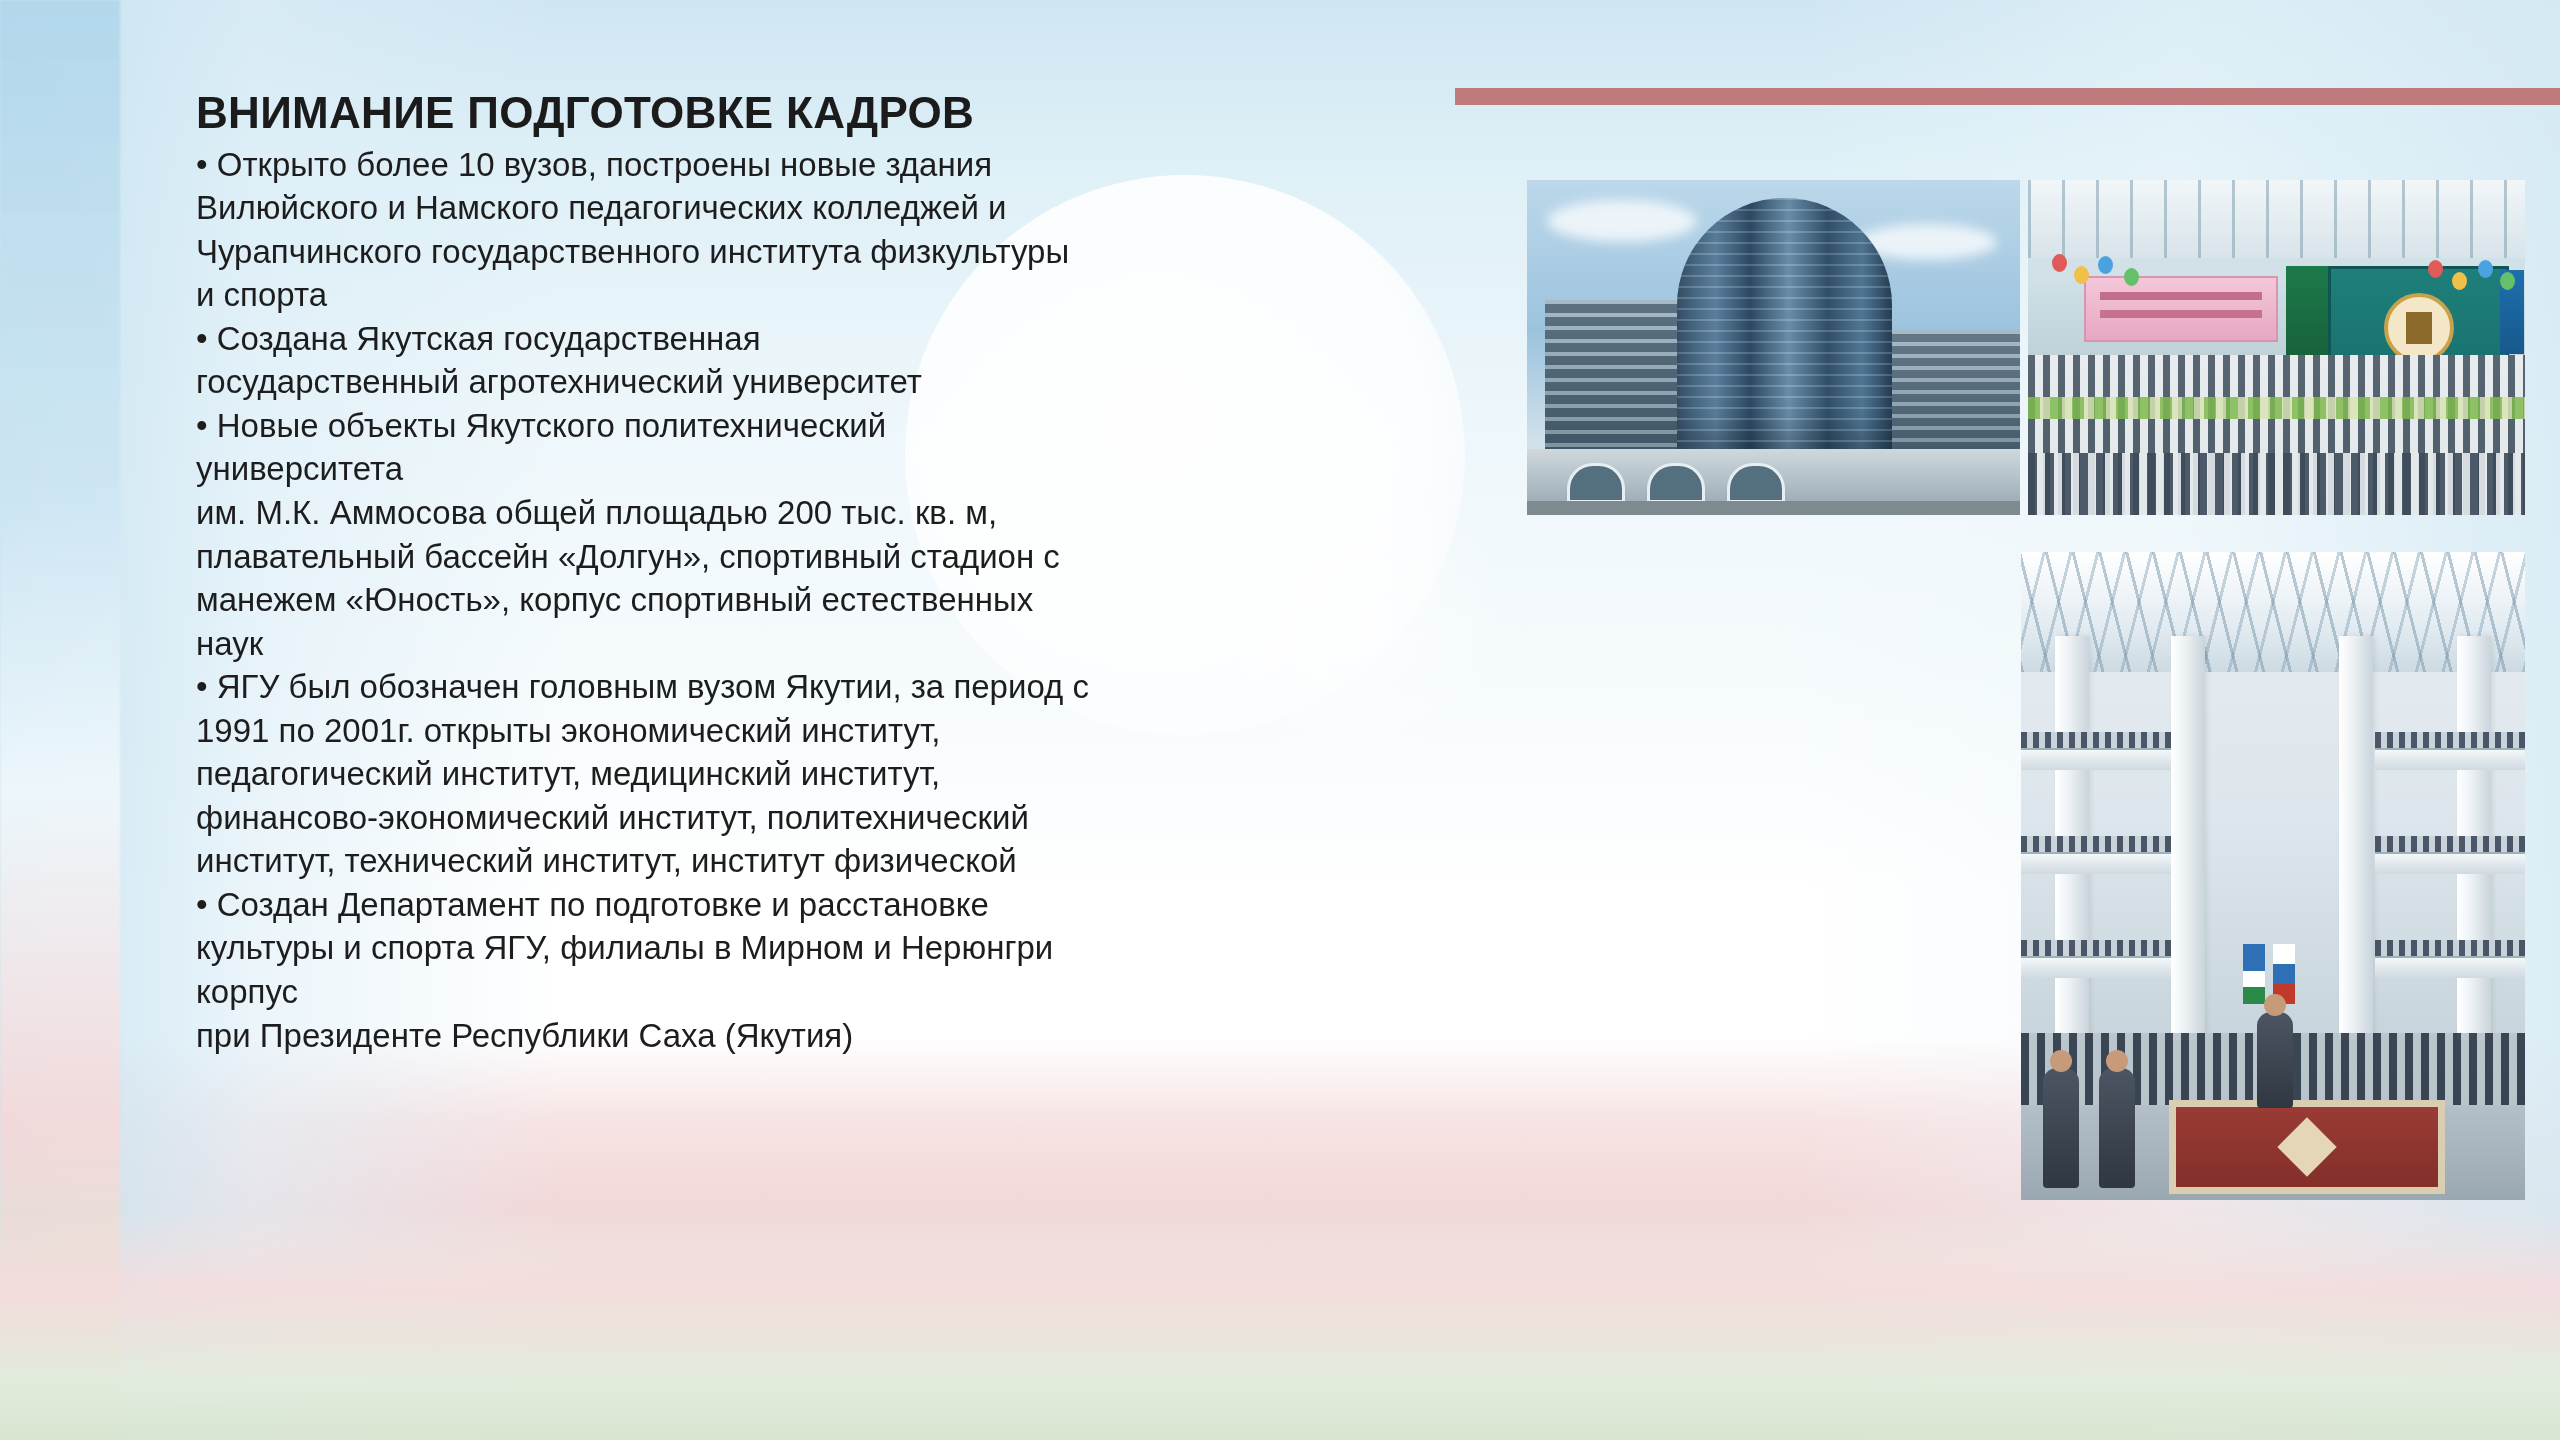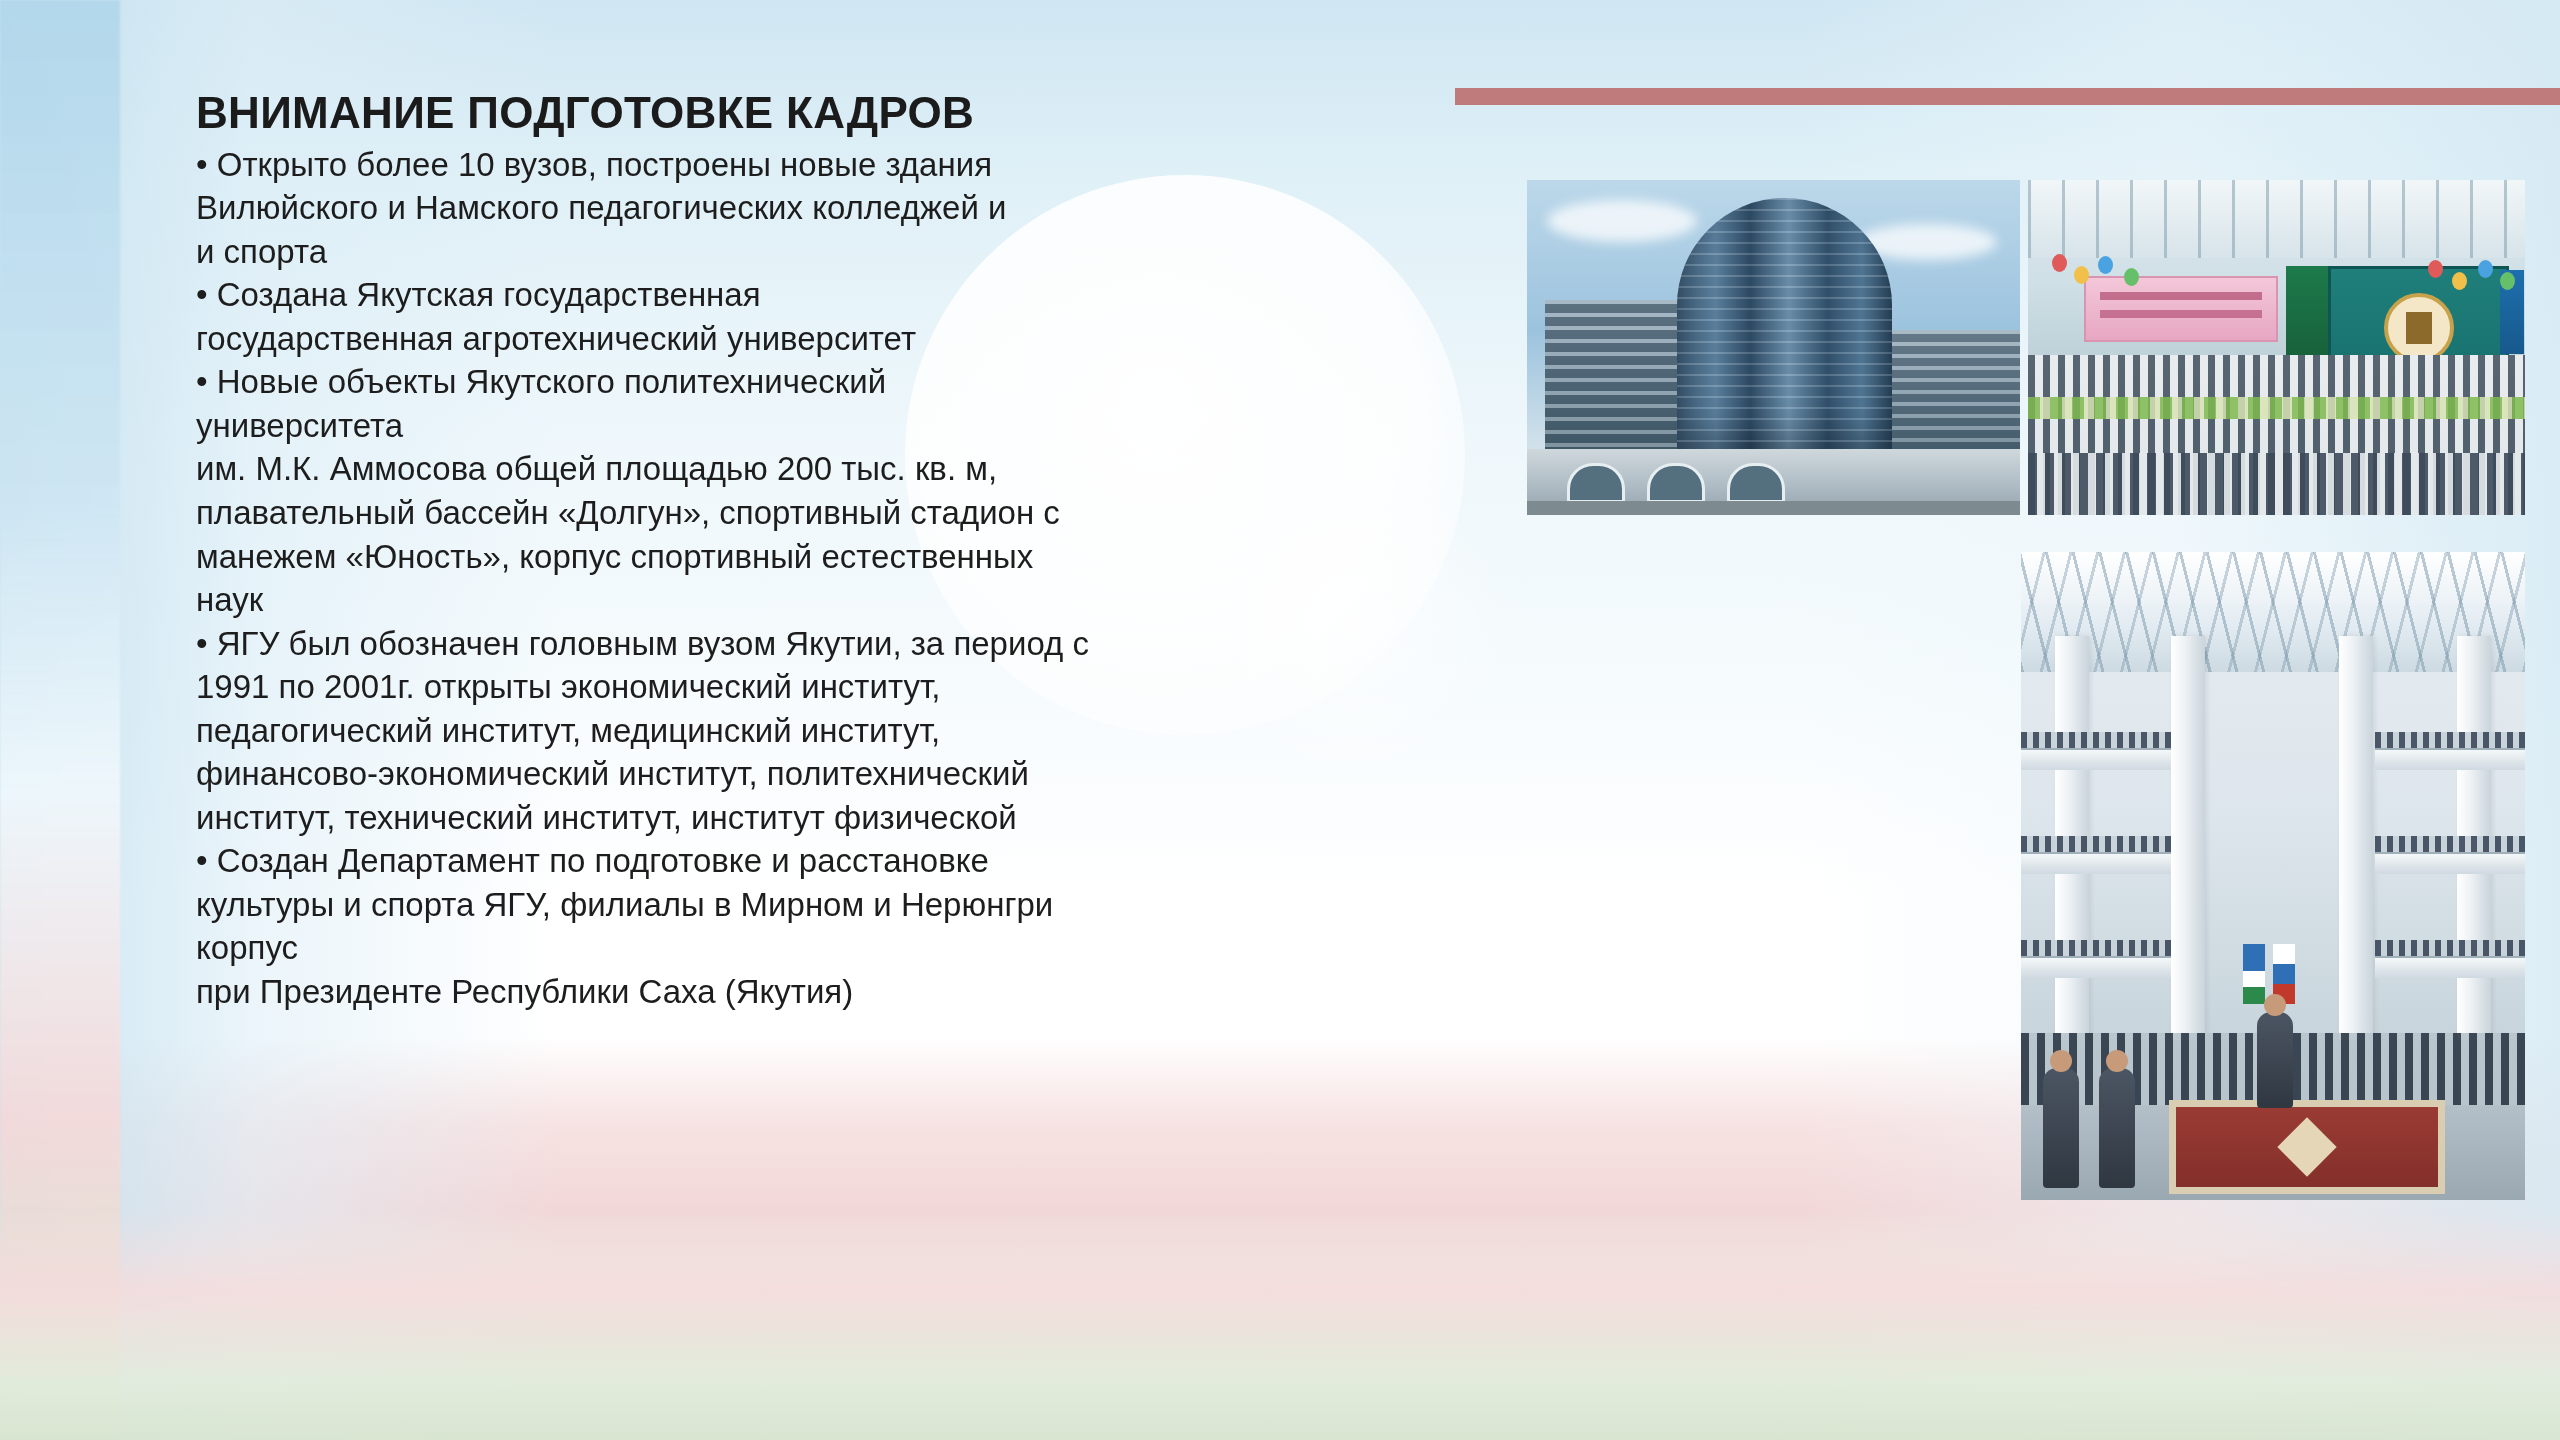--- a/index.html
+++ b/index.html
@@ -360,23 +360,24 @@
   <div class="bg-circle"></div>
   <div class="bg-soft-blob"></div>
 
   <div class="accent-bar"></div>
 
   <div class="text-col">
     <h1 class="slide-title">ВНИМАНИЕ ПОДГОТОВКЕ КАДРОВ</h1>
     <div class="body-text">
       <p>• Открыто более 10 вузов, построены новые здания</p>
       <p>Вилюйского и Намского педагогических колледжей и</p>
+      <p>Чурапчинского государственного института физкультуры</p>
       <p>и спорта</p>
       <p>• Создана Якутская государственная</p>
-      <p>государственная агротехнический университет</p>
+      <p>государственный агротехнический университет</p>
       <p>• Новые объекты Якутского политехнический</p>
       <p>университета</p>
       <p>им. М.К. Аммосова общей площадью 200 тыс. кв. м,</p>
       <p>плавательный бассейн «Долгун», спортивный стадион с</p>
       <p>манежем «Юность», корпус спортивный естественных</p>
       <p>наук</p>
       <p>• ЯГУ был обозначен головным вузом Якутии, за период с</p>
       <p>1991 по 2001г. открыты экономический институт,</p>
       <p>педагогический институт, медицинский институт,</p>
       <p>финансово-экономический институт, политехнический</p>

